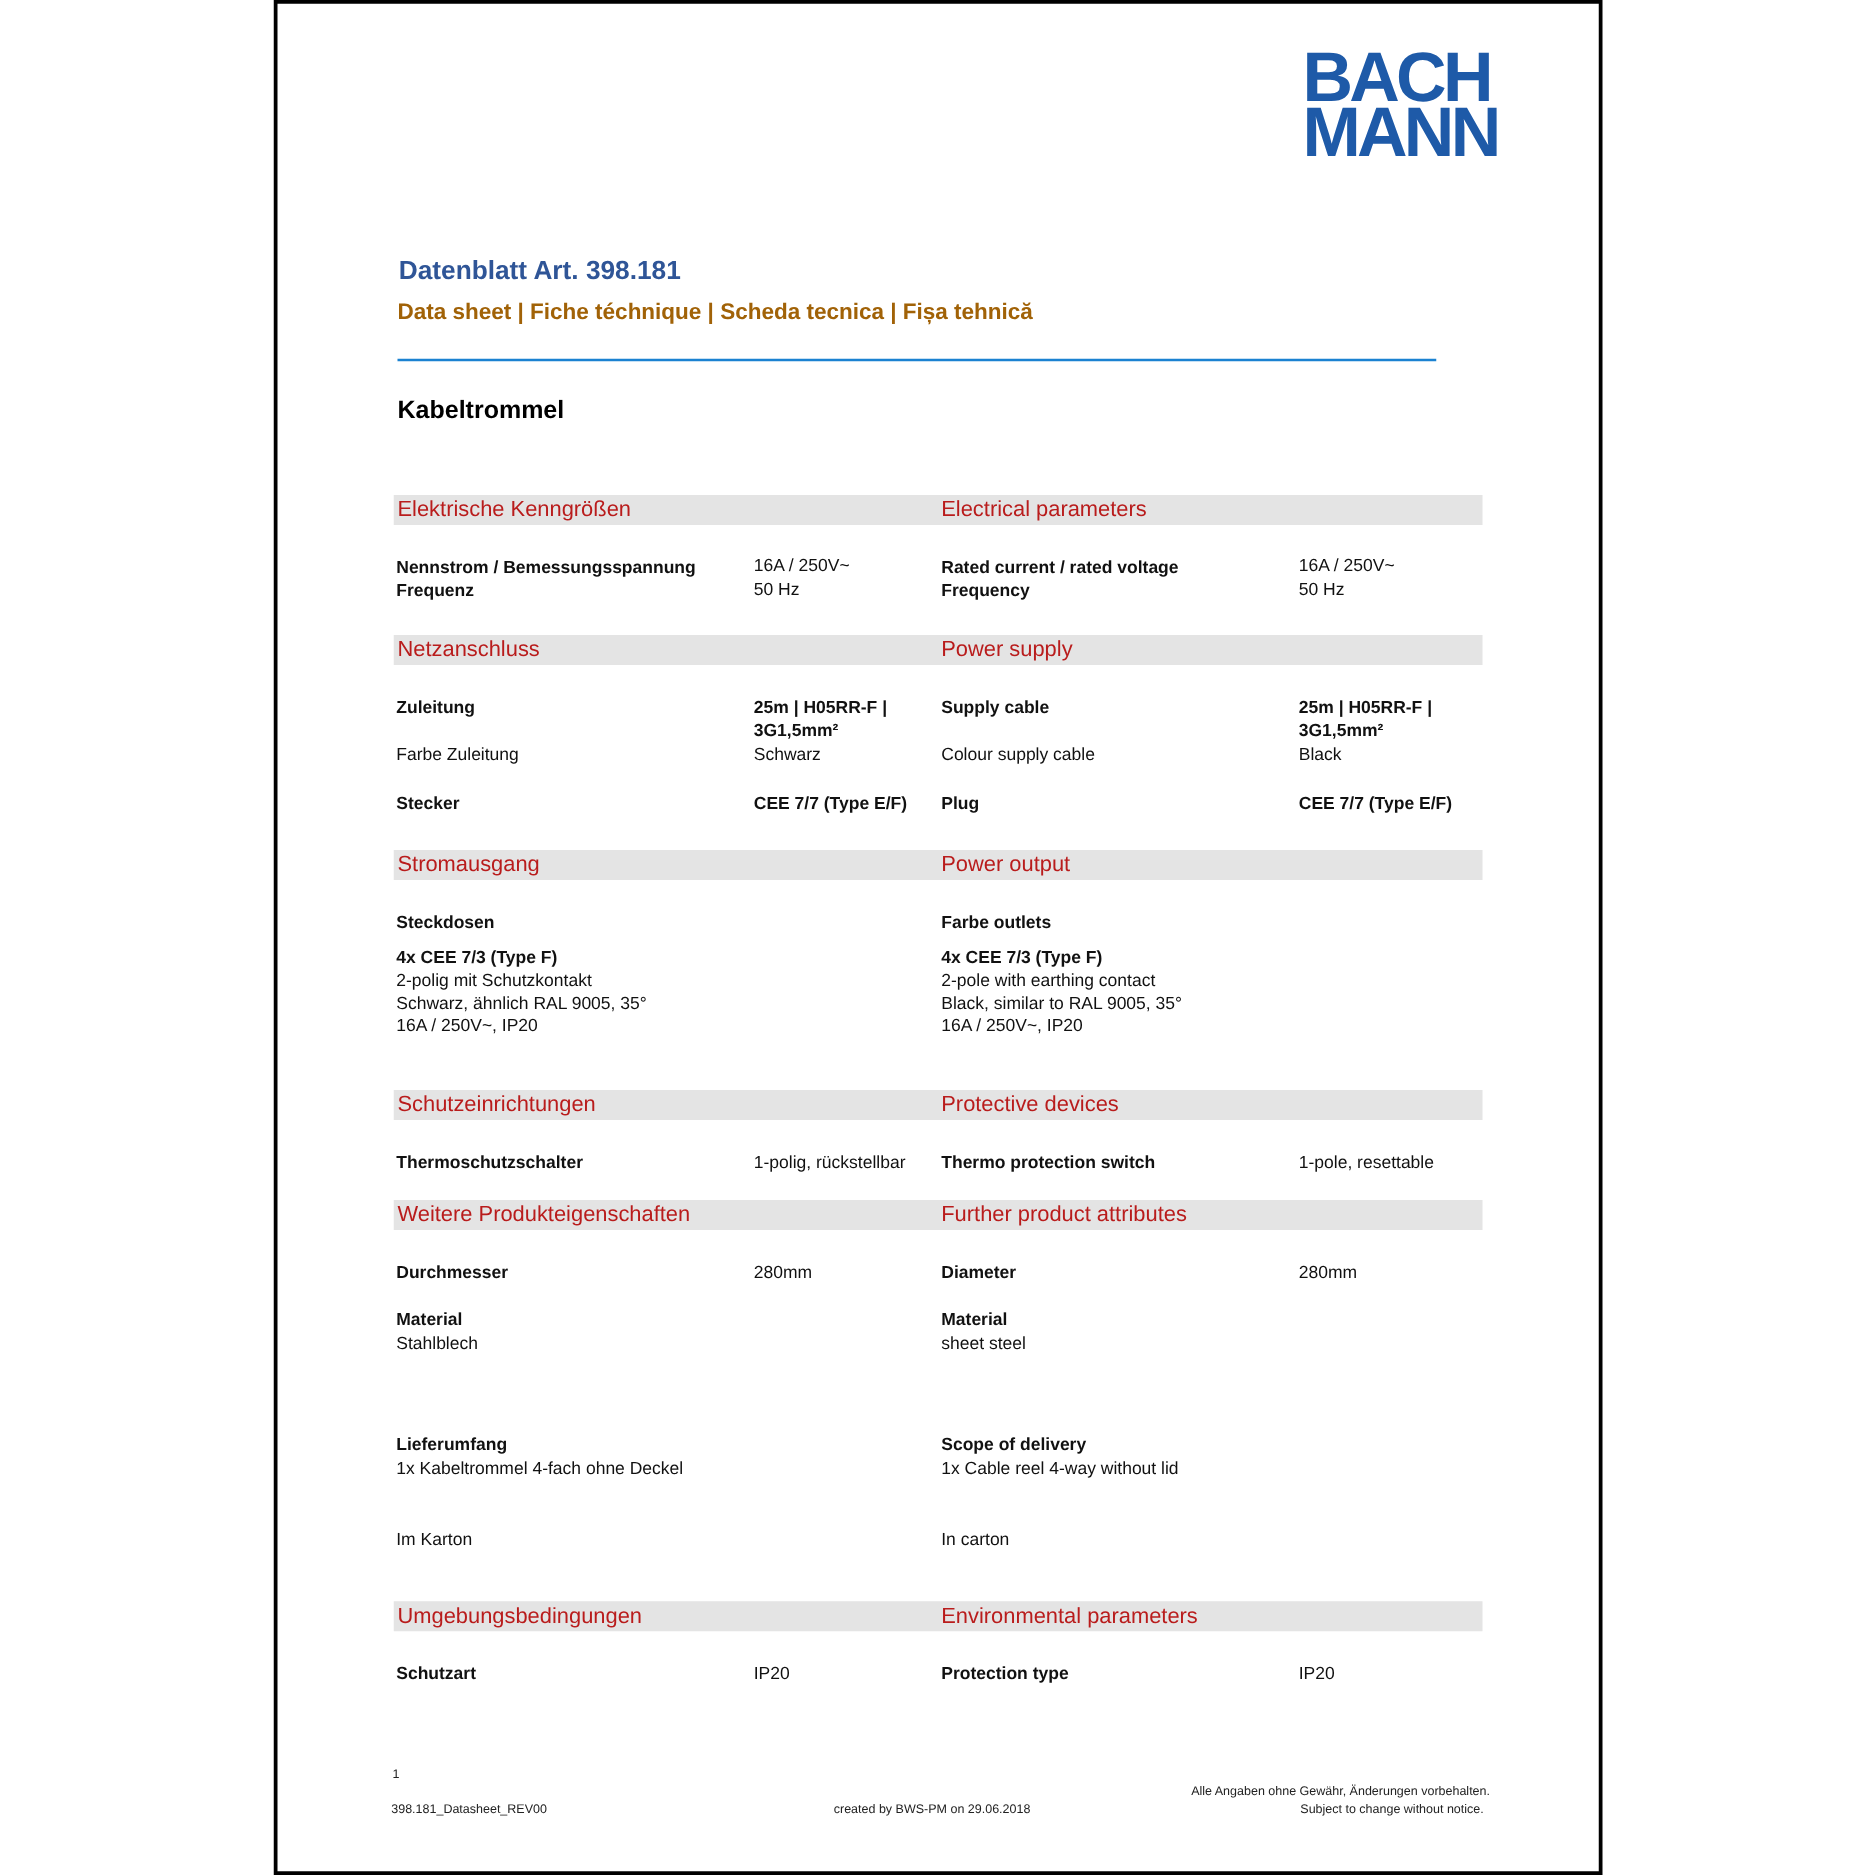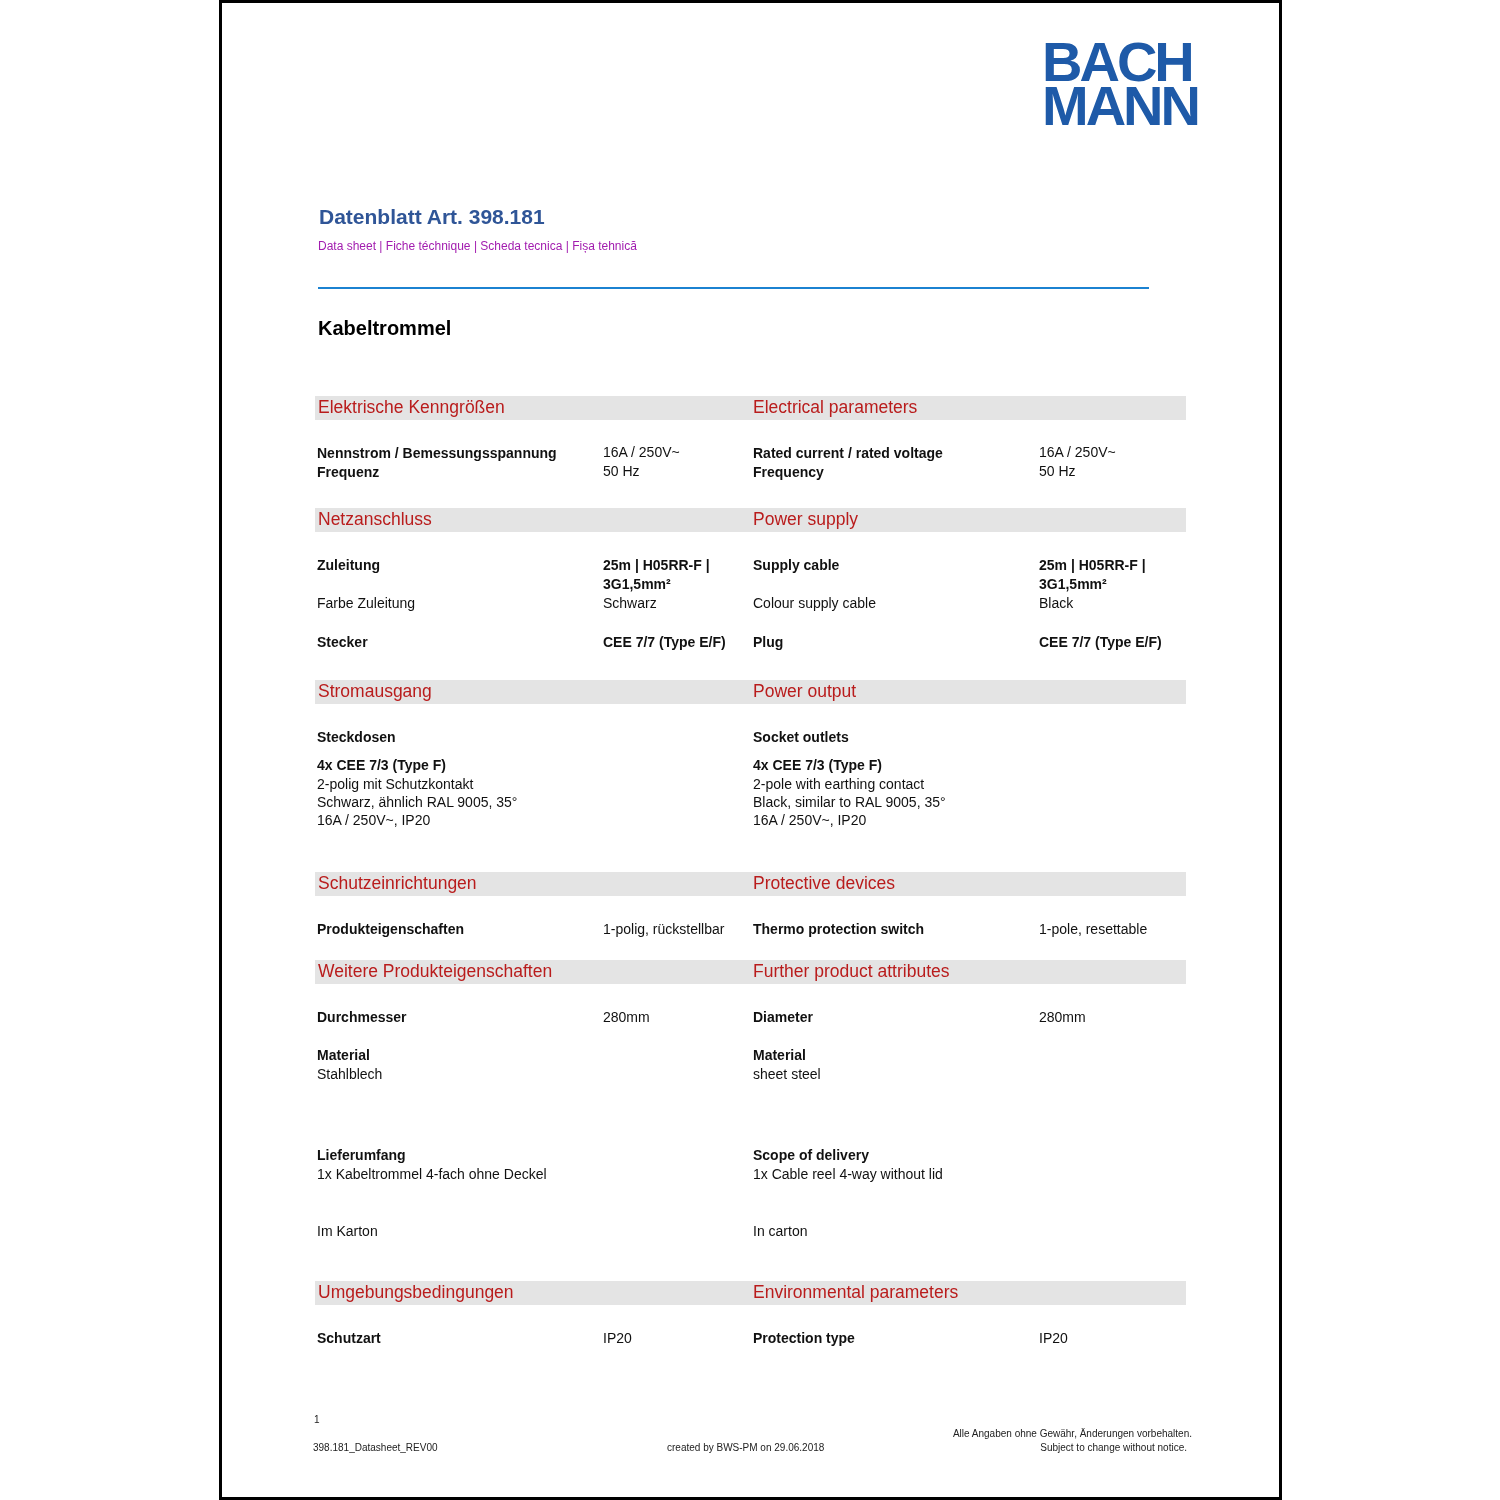--- a/index.html
+++ b/index.html
@@ -5,21 +5,21 @@
   html, body { margin:0; padding:0; background:#ffffff; }
   body { width:1500px; height:1500px; position:relative; overflow:hidden;
          font-family:"Liberation Sans", sans-serif; color:#111; }
   .page { position:absolute; left:219px; top:0; width:1057px; height:1494px;
           border:3px solid #000; background:#fff; }
   
   .logo { position:absolute; left:1042px; top:40px; color:#1e5aa8; font-weight:bold;
           font-size:56px; line-height:44px; letter-spacing:-3px; transform:scaleY(1.0); }
   .logo span { display:block; }
   .title { position:absolute; left:319px; top:205px; font-size:21px; font-weight:bold; color:#2f5597; }
-  .subtitle { position:absolute; left:318px; top:239px; font-size:12px; font-weight:normal; color:#a21caf; }
+  .subtitle { position:absolute; left:318px; top:239px; font-size:18px; font-weight:bold; color:#a16207; }
   .rule { position:absolute; left:318px; top:287px; width:831px; height:2px; background:#1b82d1; }
   .product { position:absolute; left:318px; top:317px; font-size:20px; font-weight:bold; color:#000; }
   .bar { position:absolute; left:315px; width:871px; height:24px; background:#e4e4e4; }
   .bar-de, .bar-en { position:absolute; font-size:17.5px; color:#b91c1c; top:1px; }
   .bar-de { left:3px; } .bar-en { left:438px; }
   .t { position:absolute; font-size:14px; line-height:18.5px; color:#111; white-space:nowrap; }
   .b { font-weight:bold; }
   .foot { position:absolute; font-size:10px; color:#222; white-space:nowrap; }
 </style>
 </head>
@@ -71,31 +71,31 @@
 
 <div class="bar" style="top:680px">
   <span class="bar-de">Stromausgang</span>
   <span class="bar-en">Power output</span>
 </div>
 <div class="t b" style="left:317px;top:728px">Steckdosen</div>
 <div class="t b" style="left:317px;top:756px">4x CEE 7/3 (Type F)</div>
 <div class="t" style="left:317px;top:775px">2-polig mit Schutzkontakt</div>
 <div class="t" style="left:317px;top:793px">Schwarz, ähnlich RAL 9005, 35°</div>
 <div class="t" style="left:317px;top:811px">16A / 250V~, IP20</div>
-<div class="t b" style="left:753px;top:728px">Socket outlets</div>
+<div class="t b" style="left:753px;top:728px">Farbe outlets</div>
 <div class="t b" style="left:753px;top:756px">4x CEE 7/3 (Type F)</div>
 <div class="t" style="left:753px;top:775px">2-pole with earthing contact</div>
 <div class="t" style="left:753px;top:793px">Black, similar to RAL 9005, 35°</div>
 <div class="t" style="left:753px;top:811px">16A / 250V~, IP20</div>
 
 <div class="bar" style="top:872px">
   <span class="bar-de">Schutzeinrichtungen</span>
   <span class="bar-en">Protective devices</span>
 </div>
-<div class="t b" style="left:317px;top:920px">Produkteigenschaften</div>
+<div class="t b" style="left:317px;top:920px">Thermoschutzschalter</div>
 <div class="t" style="left:603px;top:920px">1-polig, rückstellbar</div>
 <div class="t b" style="left:753px;top:920px">Thermo protection switch</div>
 <div class="t" style="left:1039px;top:920px">1-pole, resettable</div>
 
 <div class="bar" style="top:960px">
   <span class="bar-de">Weitere Produkteigenschaften</span>
   <span class="bar-en">Further product attributes</span>
 </div>
 <div class="t b" style="left:317px;top:1008px">Durchmesser</div>
 <div class="t" style="left:603px;top:1008px">280mm</div>

